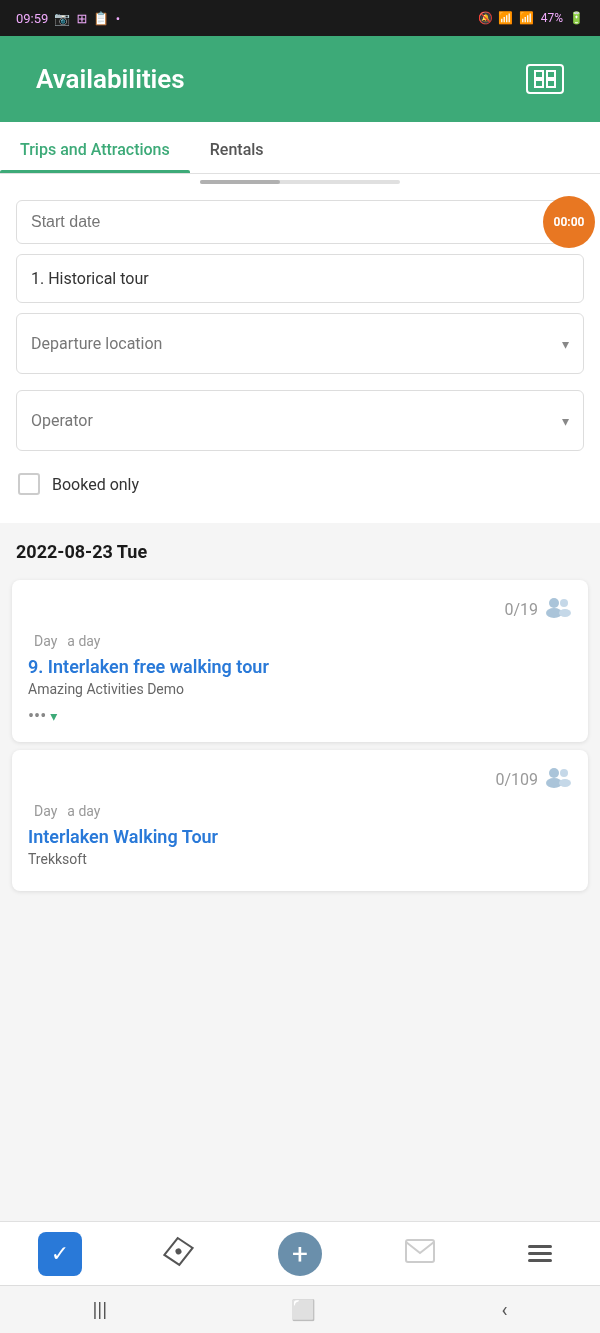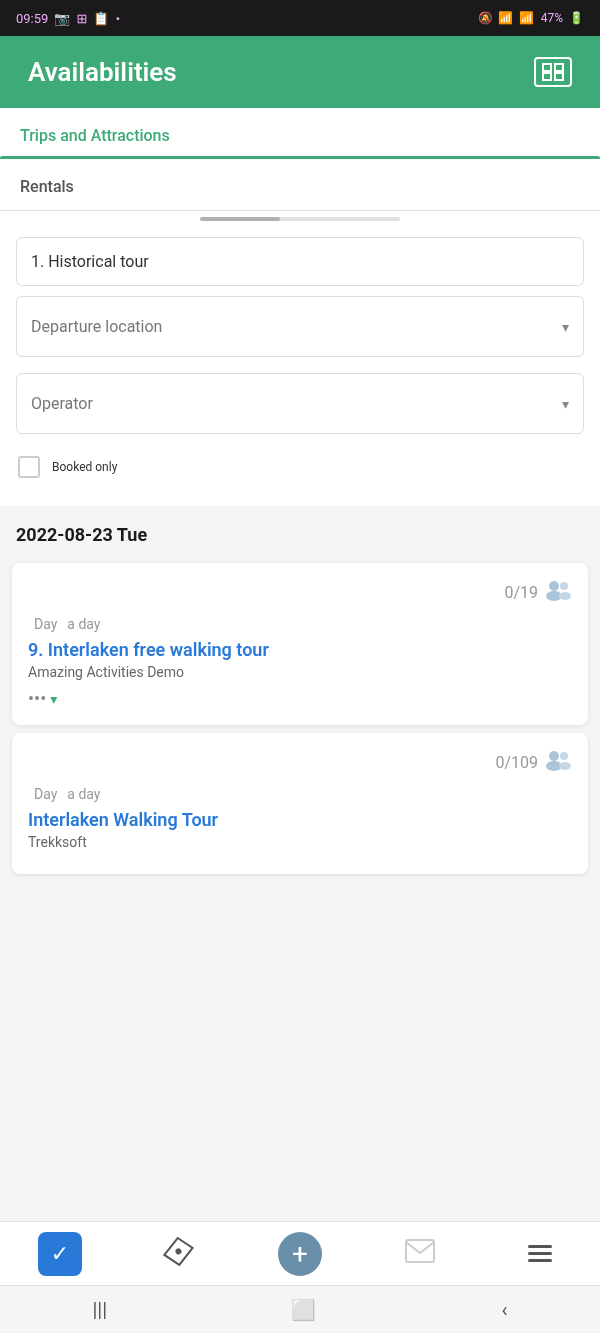--- a/index.html
+++ b/index.html
@@ -26,22 +26,22 @@
     }
     .status-left { display: flex; align-items: center; gap: 6px; }
     .status-right { display: flex; align-items: center; gap: 6px; font-size: 12px; }
 
     
     .header {
       background: #3daa78;
       display: flex;
       justify-content: space-between;
       align-items: center;
-      padding: 18px 28px;
-      height: 72px;
+      padding: 18px 36px;
+      height: 86px;
     }
     .header-title {
       color: white;
       font-size: 26px;
       font-weight: 600;
     }
     .header-icon {
       color: white;
       font-size: 24px;
       border: 2px solid white;
@@ -52,21 +52,20 @@
       align-items: center;
       justify-content: center;
     }
 
     
     .tabs-container {
       background: white;
       border-bottom: 1px solid #e0e0e0;
       display: flex;
       overflow-x: auto;
-      flex-direction: column;
     }
     .tab {
       padding: 18px 20px 14px;
       font-size: 16px;
       color: #555;
       cursor: pointer;
       white-space: nowrap;
       position: relative;
       font-weight: 500;
     }
@@ -184,21 +183,21 @@
       margin-bottom: 6px;
     }
     .checkbox-box {
       width: 22px;
       height: 22px;
       border: 2px solid #ccc;
       border-radius: 3px;
       background: white;
     }
     .checkbox-label {
-      font-size: 12px;
+      font-size: 16px;
       color: #333;
     }
 
     
     .date-section {
       padding: 18px 16px 10px;
     }
     .date-heading {
       font-size: 18px;
       font-weight: 700;
@@ -410,20 +409,26 @@
 </div>
 
 <div class="scroll-indicator">
   <div class="scroll-track">
     <div class="scroll-thumb"></div>
   </div>
 </div>
 
 <div class="filters-section">
 
+  <div class="filter-input-row" style="position:relative;">
+    <input type="text" placeholder="Start date" style="">
+    <div class="timer-badge">
+      <span>00:00</span>
+    </div>
+  </div>
 
   <div class="filter-text-field">
     <span>1. Historical tour</span>
   </div>
 
   <div class="filter-select">
     <span>Departure location</span>
     <span class="chevron-down">▾</span>
   </div>
 

